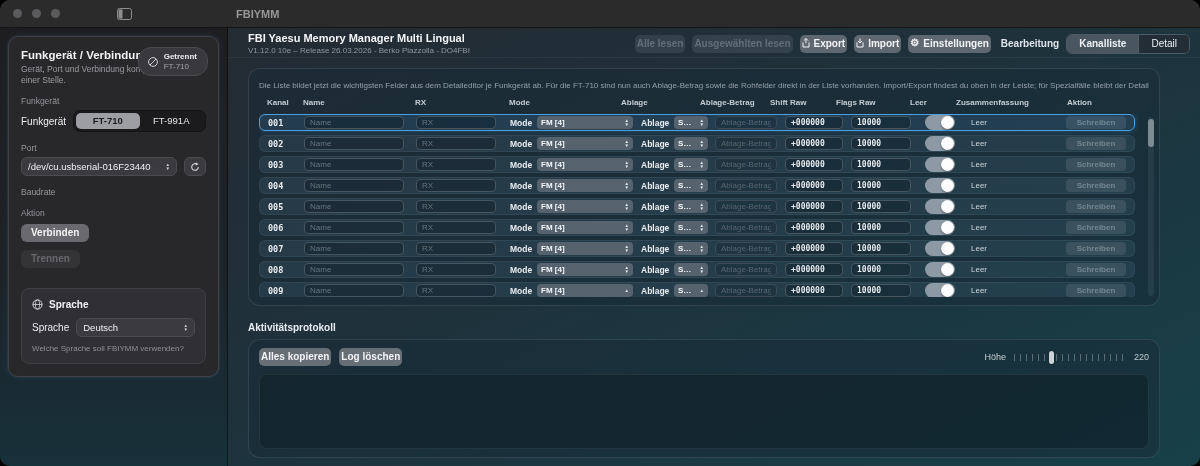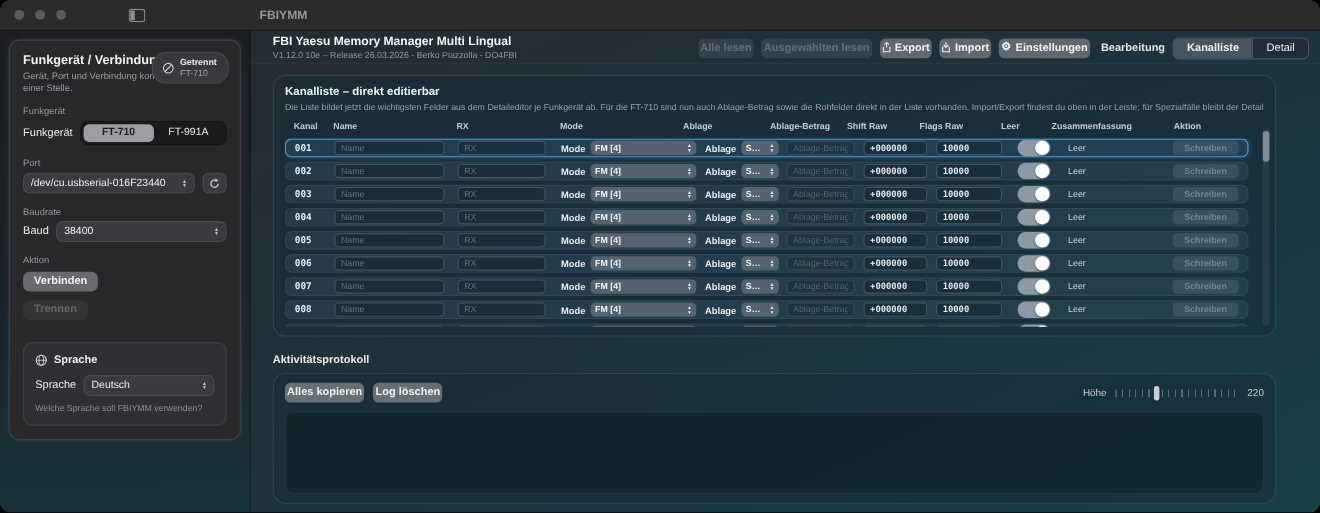--- a/index.html
+++ b/index.html
@@ -168,30 +168,20 @@
           </div>
           <div class="iconbtn">
             <svg width="10" height="10" viewBox="0 0 10 10">
               <path d="M8.3 5 A3.3 3.3 0 1 1 6.6 2.1" fill="none" stroke="#d6d6da" stroke-width="1.1"></path>
               <polygon points="5.9,0.4 8.6,1.9 5.9,3.4" fill="#d6d6da"></polygon>
             </svg>
           </div>
         </div>
 
         <div class="flabel">Baudrate</div>
-        <div class="ctl-row">
-          <span class="rowlbl">Baud</span>
-          <div class="mselect" style="flex:1;">
-            <span class="mtext">38400</span>
-            <span class="chev">
-                <i>▲</i>
-                <i>▼</i>
-              </span>
-          </div>
-        </div>
 
         <div class="flabel">Aktion</div>
         <div class="stackbtns">
           <div class="btn">Verbinden</div><br>
           <div class="btn disabled">Trennen</div>
         </div>
 
         <div class="lang-card">
           <div class="lang-head">
             <span>
@@ -254,21 +244,20 @@
           <div class="seg-kd">
             <div class="sk sel">Kanalliste</div>
             <div class="sk">Detail</div>
           </div>
         </div>
       </div>
 
       <div class="content">
 
         <div class="panel channel-panel">
-          <div class="cp-title">Kanalliste – direkt editierbar</div>
           <div class="cp-desc">Die Liste bildet jetzt die wichtigsten Felder aus dem Detaileditor je Funkgerät ab. Für die FT-710 sind nun auch Ablage-Betrag sowie die Rohfelder direkt in der Liste vorhanden. Import/Export findest du oben in der Leiste; für Spezialfälle bleibt der Detailbereich erhalten.</div>
           <div class="cp-head">
             <div class="hc h-kanal">Kanal</div>
             <div class="hc h-name">Name</div>
             <div class="hc h-rx">RX</div>
             <div class="hc h-mode">Mode</div>
             <div class="hc h-ablage">Ablage</div>
             <div class="hc h-betrag">Ablage-Betrag</div>
             <div class="hc h-shift">Shift Raw</div>
             <div class="hc h-flags">Flags Raw</div>

